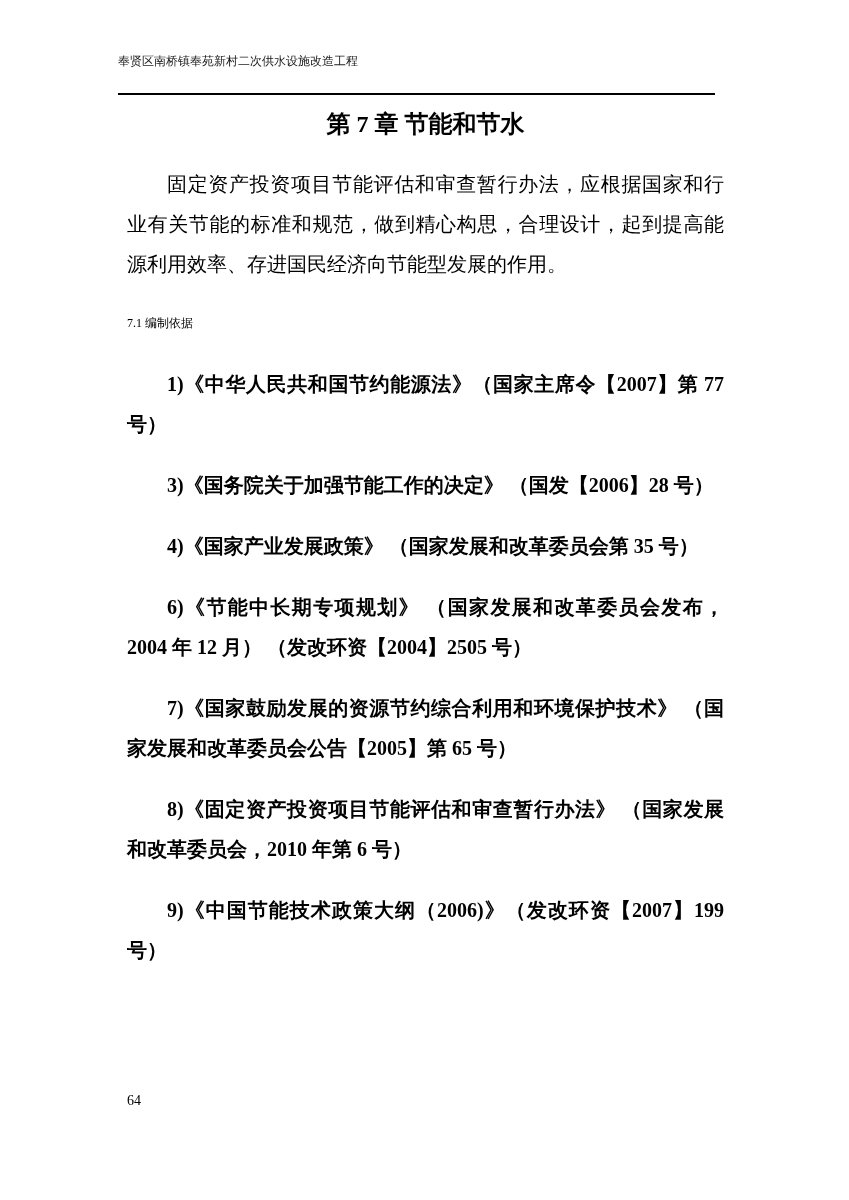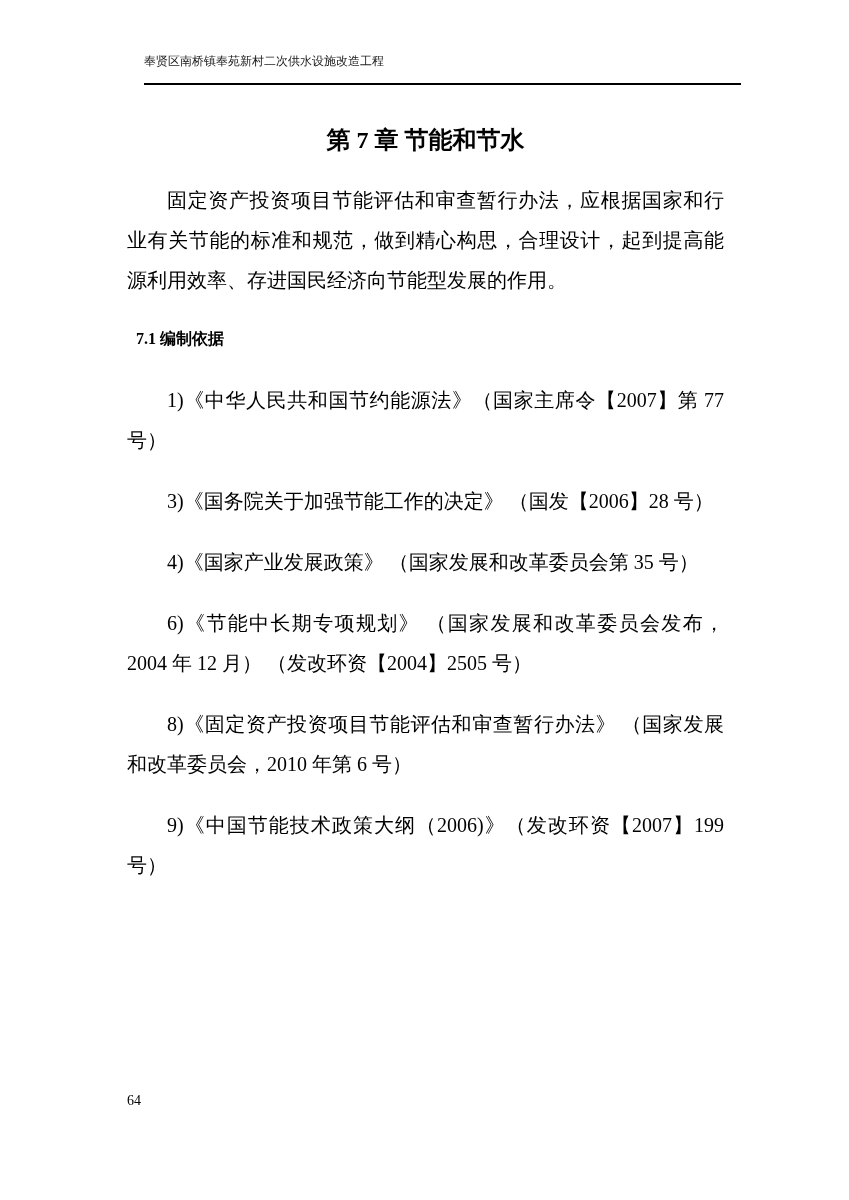--- a/index.html
+++ b/index.html
@@ -11,61 +11,62 @@
     position: relative;
     width: 849px;
     height: 1200px;
     background: #ffffff;
     color: #000000;
     font-family: "Liberation Serif", "DejaVu Serif", serif;
     overflow: hidden;
   }
   .doc-header {
     position: absolute;
-    left: 144px;
+    left: 118px;
     top: 54px;
     width: 597px;
     border-bottom: 2px solid #000000;
-    padding-bottom: 14px;
+    padding-bottom: 24px;
     font-size: 12px;
     line-height: 15px;
     color: #1a1a1a;
   }
   .content {
     position: absolute;
     left: 127px;
-    top: 116px;
+    top: 100px;
     width: 597px;
   }
   .chapter-title {
     font-size: 24px;
     font-weight: bold;
     line-height: 40px;
     text-align: center;
     margin: 4px 0 0 0;
   }
   .body-para {
     font-size: 20px;
     line-height: 40px;
     text-indent: 2em;
     text-align: justify;
     margin: 20px 0 0 0;
   }
   .section-heading {
-    font-size: 16px;
-    font-weight: bold;
+    font-size: 12px;
+    font-weight: normal;
     line-height: 30px;
-    margin: 24px 0 26px 9px;
+    margin: 24px 0 26px 0;
   }
   .list-item {
     font-size: 20px;
     line-height: 40px;
     text-indent: 2em;
     text-align: justify;
     margin: 0 0 21px 0;
+    font-weight: bold;
   }
   .doc-footer {
     position: absolute;
     left: 127px;
     top: 1092px;
     width: 597px;
     text-align: left;
     font-size: 14px;
     line-height: 18px;
   }
@@ -84,20 +85,21 @@
     <h1 class="chapter-title">第 7 章 节能和节水</h1>
 
     <p class="body-para">固定资产投资项目节能评估和审查暂行办法，应根据国家和行业有关节能的标准和规范，做到精心构思，合理设计，起到提高能源利用效率、存进国民经济向节能型发展的作用。</p>
 
     <h2 class="section-heading">7.1 编制依据</h2>
 
     <p class="list-item">1)《中华人民共和国节约能源法》（国家主席令【2007】第 77 号）</p>
     <p class="list-item">3)《国务院关于加强节能工作的决定》 （国发【2006】28 号）</p>
     <p class="list-item">4)《国家产业发展政策》 （国家发展和改革委员会第 35 号）</p>
     <p class="list-item">6)《节能中长期专项规划》 （国家发展和改革委员会发布，2004 年 12 月） （发改环资【2004】2505 号）</p>
+    <p class="list-item">7)《国家鼓励发展的资源节约综合利用和环境保护技术》 （国家发展和改革委员会公告【2005】第 65 号）</p>
     <p class="list-item">8)《固定资产投资项目节能评估和审查暂行办法》 （国家发展和改革委员会，2010 年第 6 号）</p>
     <p class="list-item">9)《中国节能技术政策大纲（2006)》（发改环资【2007】199 号）</p>
 
   </div>
 
   <div class="doc-footer">
     <span>64</span>
   </div>
 
 </div>

